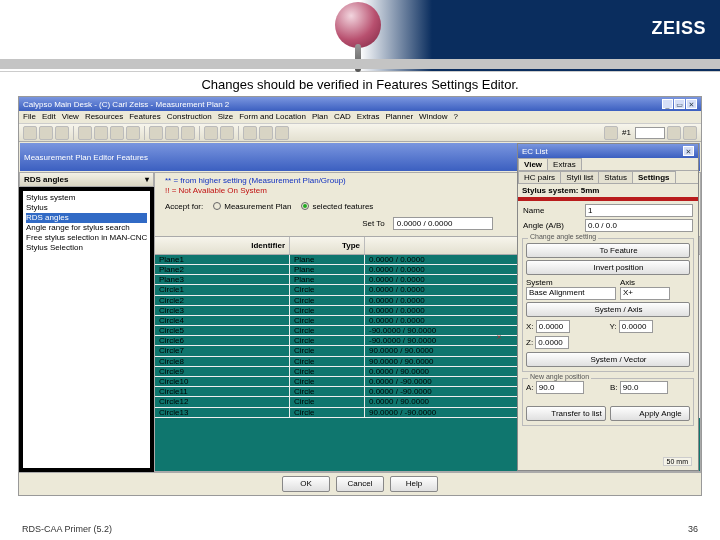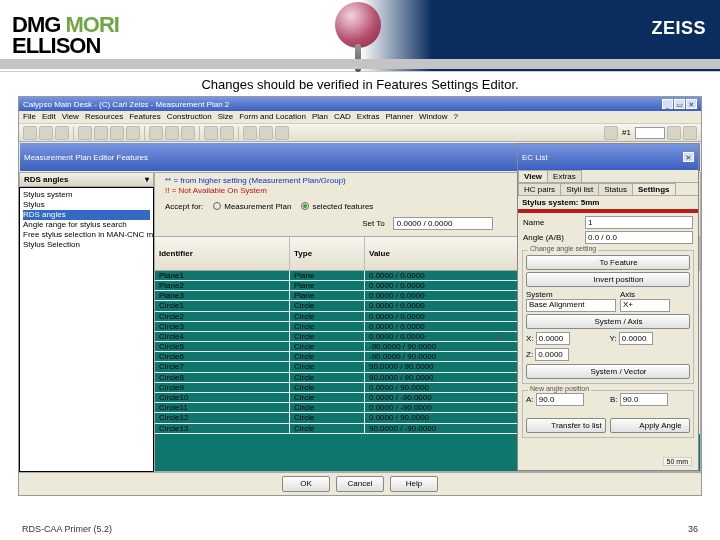--- a/index.html
+++ b/index.html
@@ -19,36 +19,36 @@
   .menubar span { margin-right: 6px; }
   .toolbar { height: 18px; background: linear-gradient(#f7f5ec,#e3e0d0); border-bottom:1px solid #aaa; display:flex; align-items:center; padding:0 4px; gap:2px; }
   .tb-ico { width:14px; height:14px; background:#d8d4c4; border:1px solid #bbb; border-radius:2px; }
   .tb-sep { width:1px; height:14px; background:#bbb; margin:0 2px; }
   .tb-num { font-size:8px; margin:0 2px; }
   .tb-field { width:30px; height:12px; border:1px solid #999; background:#fff; font-size:8px; }
   .subtitle { height:28px; background: linear-gradient(#7a96df,#3b5fc0); color:#fff; font-size:8px; padding:0 4px; display:flex; align-items:center; margin:1px; }
   .main-cols { display:flex; height: 300px; }
   .leftpane { width: 135px; display:flex; flex-direction:column; }
   .hds-tab { height:15px; background:linear-gradient(#f3f1e6,#d9d5c2); border:1px solid #aaa; font-size:8px; font-weight:bold; padding:1px 4px; display:flex; align-items:center; justify-content:space-between; }
-  .tree { flex:1; background:#fff; border:1px solid #000000; font-size:8px; padding:2px 3px; overflow:hidden; }
+  .tree { flex:1; background:#fff; border:4px solid #000000; font-size:8px; padding:2px 3px; overflow:hidden; }
   .tree div { white-space:nowrap; line-height:1.25; }
   .tree .sel { background:#316ac5; color:#fff; }
   .centerpane { flex:1; background:#ece9d8; border:1px solid #aaa; display:flex; flex-direction:column; }
   .legend { font-size:8px; padding:3px 10px; line-height:1.3; }
   .legend .blue { color:#1030c0; }
   .legend .red { color:#c01010; }
   .accept-row { display:flex; align-items:center; gap:10px; padding:2px 10px; font-size:8px; }
   .radio { display:inline-flex; align-items:center; gap:3px; }
   .radio i { width:8px; height:8px; border:1px solid #666; border-radius:50%; display:inline-block; position:relative; }
   .radio.sel i::after { content:''; position:absolute; inset:1px; background:#2a2; border-radius:50%; }
   .setto-row { display:flex; align-items:center; gap:8px; padding:4px 10px 6px; font-size:8px;justify-content:center; }
   .setto-row input { width:100px; height:13px; font-size:8px; border:1px solid #999; background:#fff; padding:0 3px; }
   .table-area { flex:1; display:flex; flex-direction:column; border-top:1px solid #aaa; }
   .thead { display:flex; background:linear-gradient(#f7f5ec,#e3e0d0); border-bottom:1px solid #aaa; font-size:8px; font-weight:bold; }
-  .thead div { padding:12px 4px; border-right:1px solid #bbb; }
+  .thead div { padding:4px 4px; border-right:1px solid #bbb;text-align:right; }
   .c-id { width:135px; } .c-ty { width:75px; } .c-va { flex:1; }
   .tbody { flex:1; background:#0f766e; overflow:hidden; font-size:8px; }
   .trow { display:flex; border-bottom:1px solid #eee; line-height:1.15; }
   .trow div { padding:0 4px; border-right:1px solid #eee; white-space:nowrap; }
   .btnbar { height:22px; background:#ece9d8; border-top:1px solid #aaa; display:flex; align-items:center; justify-content:center; gap:6px; }
   .btn { min-width:48px; height:16px; background:linear-gradient(#fefefe,#e0e0e0); border:1px solid #888; border-radius:2px; font-size:8px; display:flex; align-items:center; justify-content:center; cursor:pointer; }
   .rightpane { width:182px; position:absolute; right:2px; top:46px; bottom:24px; background:#ece9d8; border:1px solid #888; display:flex; flex-direction:column; font-size:8px; }
   .rtabs { display:flex; border-bottom:1px solid #aaa; }
   .rtabs span { padding:1px 5px; border:1px solid #aaa; border-bottom:none; background:#e3e0d0; margin-right:-1px; }
   .rtabs span.act { background:#ece9d8; font-weight:bold; }
@@ -62,24 +62,20 @@
   .row3 { display:grid; grid-template-columns: repeat(2,1fr); gap:3px; align-items:center; }
   .footer { position:absolute; bottom:6px; left:22px; right:22px; display:flex; justify-content:space-between; font-size:9px; color:#333; }
   .axis-mark { position:absolute; left:478px; top:235px; color:#a03030; font-size:8px; }
   .scale-tag { position:absolute; right:6px; bottom:4px; font-size:7px; background:#f5f3e8; border:1px solid #ccc; padding:0 3px; }
   .sel-dd { display:inline-block; width:90px; height:13px; border:1px solid #999; background:#fff; padding:0 2px; }
 </style>
 </head>
 <body>
 
 <div class="banner">
-  <div class="logo-dmg">
-    <div class="l1"><span class="d">DMG </span><span class="m">MORI</span></div>
-    <div class="l2">ELLISON</div>
-  </div>
   <div class="probe"></div>
   <div class="zeiss">ZEISS</div>
   <div class="banner-bar"></div>
 </div>
 
 <div class="caption">Changes should be verified in Features Settings Editor.</div>
 
 <div class="app-area">
   <div class="titlebar">
     <span>Calypso Main Desk - (C) Carl Zeiss - Measurement Plan 2</span>
@@ -244,21 +240,21 @@
     </div>
   </div>
 
   <div class="btnbar">
     <div class="btn">OK</div>
     <div class="btn">Cancel</div>
     <div class="btn">Help</div>
   </div>
 
   <div class="rightpane">
-    <div class="titlebar" style="height:26px">
+    <div class="titlebar" style="height:14px">
         <span>EC List</span>
         <span class="winbtns"><span>✕</span></span>
       </div>
     <div class="rtabs">
       <span class="act">View</span>
       <span>Extras</span>
     </div>
     <div class="rtabs">
       <span>HC pairs</span>
       <span>Styli list</span>

